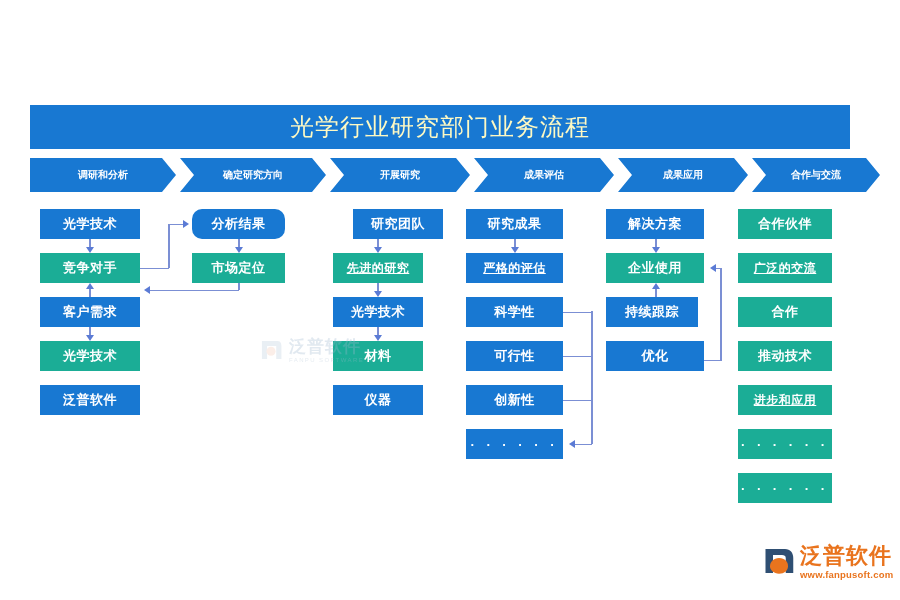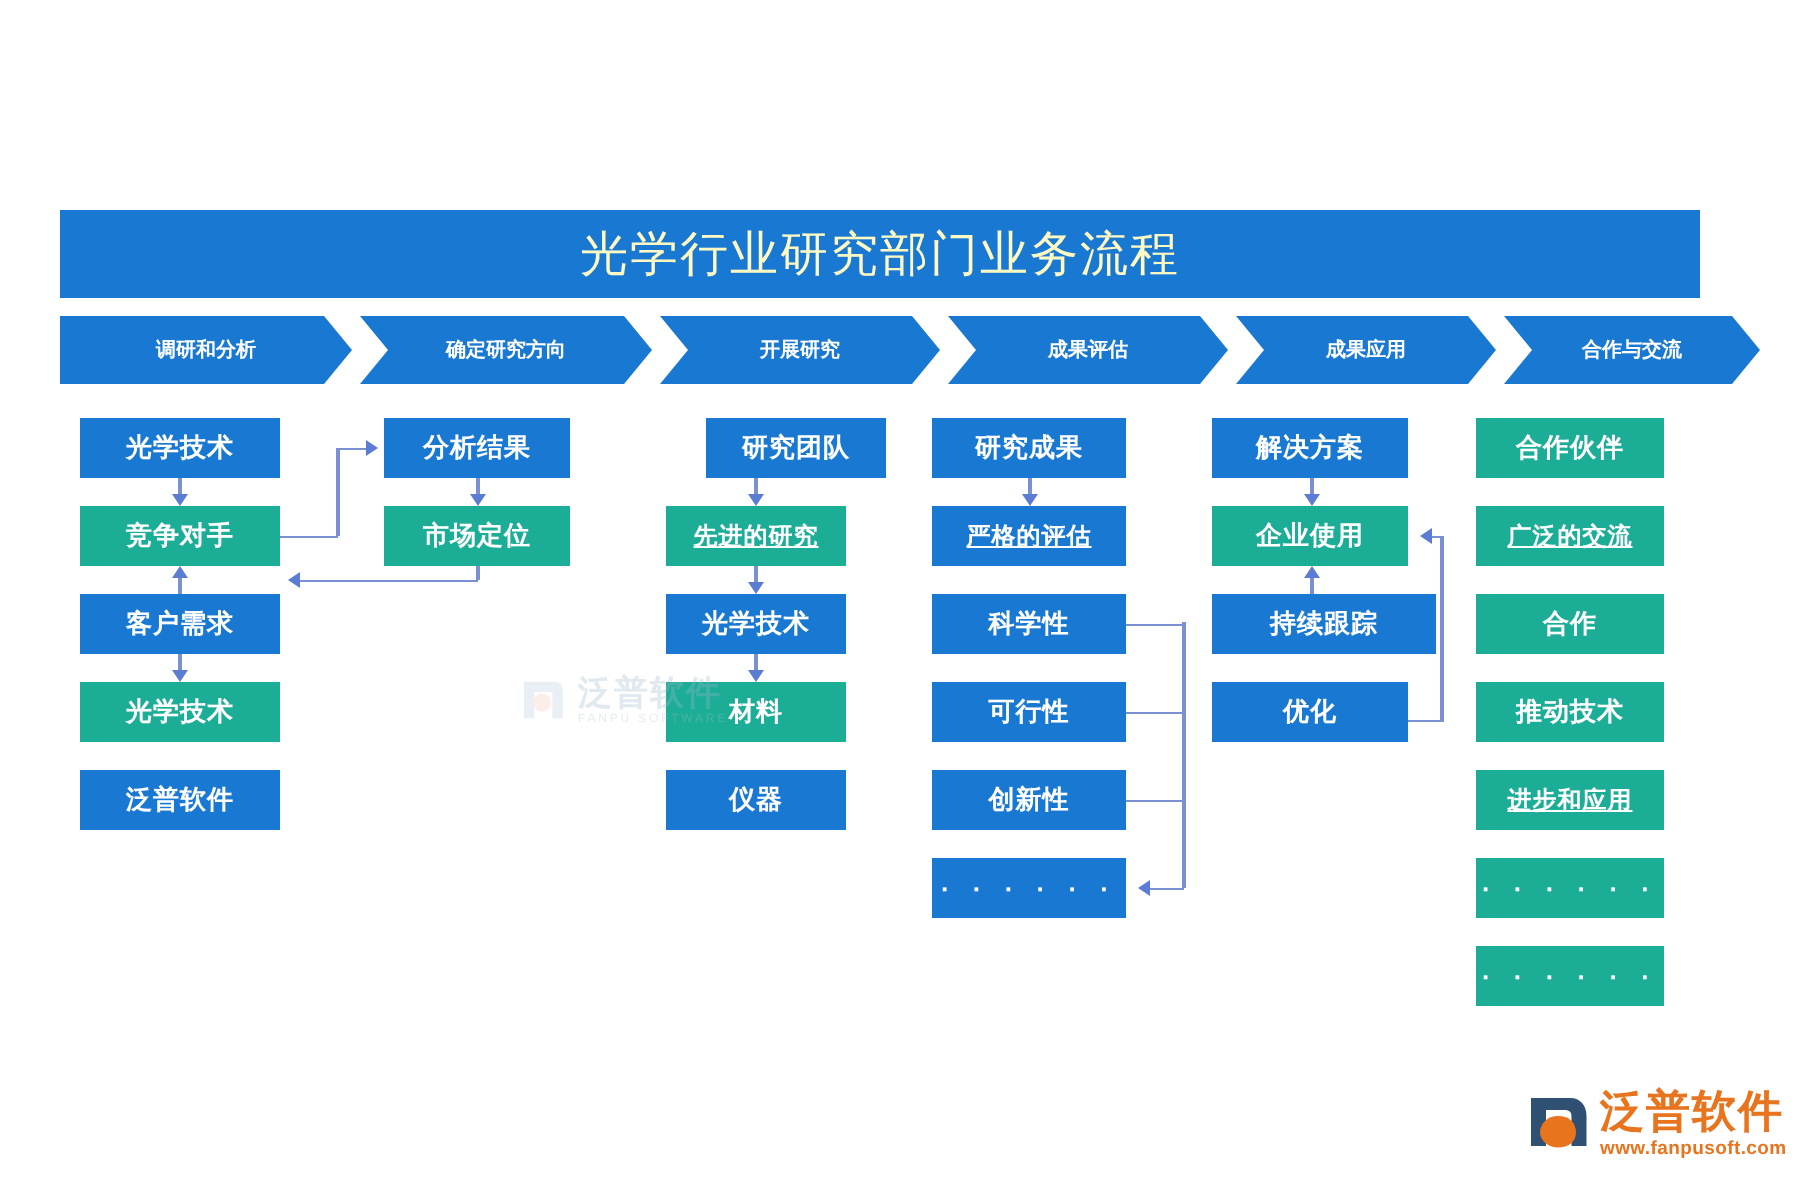--- a/index.html
+++ b/index.html
@@ -116,21 +116,21 @@
 
   <div class="conn v" style="left:89px;top:239px;height:9px;"></div>
   <div class="arrow down" style="left:85.5px;top:247px;"></div>
 
   <div class="conn v" style="left:89px;top:289px;height:8px;"></div>
   <div class="arrow up" style="left:85.5px;top:283px;"></div>
 
   <div class="conn v" style="left:89px;top:327px;height:9px;"></div>
   <div class="arrow down" style="left:85.5px;top:335px;"></div>
 
-  <div class="box blue" style="left:192px;top:209px;width:93px;">
+  <div class="box blue" style="left:192px;top:209px;width:93px;border-radius:10px;">
       <span>分析结果</span>
     </div>
   <div class="box teal" style="left:192px;top:253px;width:93px;">
       <span>市场定位</span>
     </div>
 
   <div class="conn v" style="left:238px;top:239px;height:9px;"></div>
   <div class="arrow down" style="left:234.5px;top:247px;"></div>
 
   <div class="conn h" style="left:140px;top:267.5px;width:29px;"></div>
@@ -193,21 +193,21 @@
   <div class="conn v" style="left:591px;top:311px;height:133px;"></div>
   <div class="conn h" style="left:575px;top:443.5px;width:17px;"></div>
   <div class="arrow left" style="left:569px;top:440px;"></div>
 
   <div class="box blue" style="left:606px;top:209px;width:98px;">
       <span>解决方案</span>
     </div>
   <div class="box teal" style="left:606px;top:253px;width:98px;">
       <span>企业使用</span>
     </div>
-  <div class="box blue" style="left:606px;top:297px;width:112px;">
+  <div class="box blue" style="left:606px;top:297px;width:92px;">
       <span>持续跟踪</span>
     </div>
   <div class="box blue" style="left:606px;top:341px;width:98px;">
       <span>优化</span>
     </div>
 
   <div class="conn v" style="left:655px;top:239px;height:9px;"></div>
   <div class="arrow down" style="left:651.5px;top:247px;"></div>
   <div class="conn v" style="left:655px;top:289px;height:8px;"></div>
   <div class="arrow up" style="left:651.5px;top:283px;"></div>

